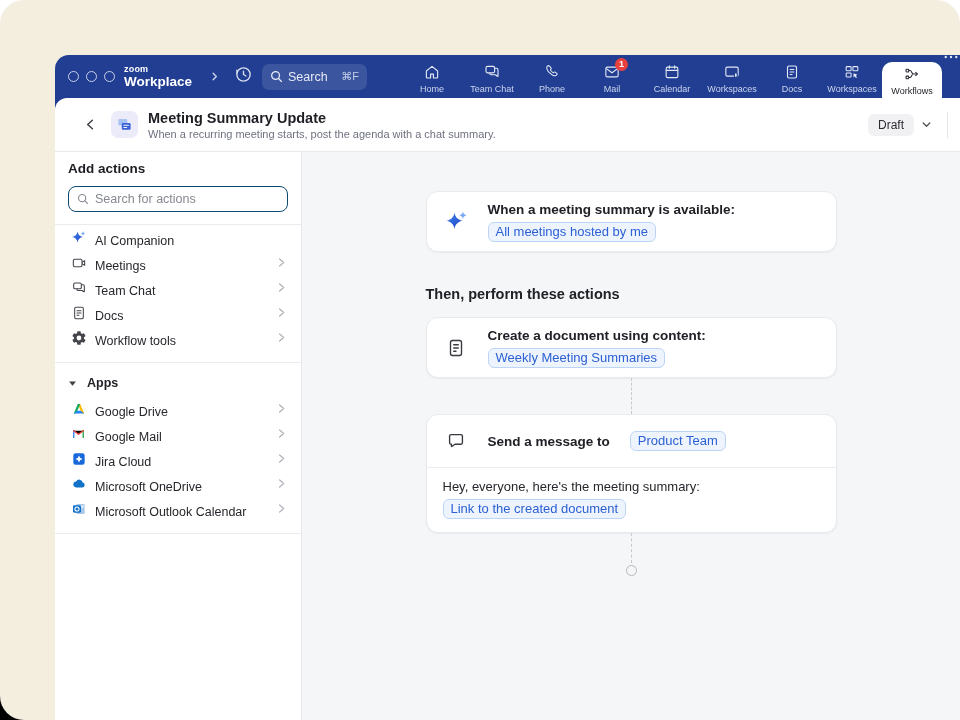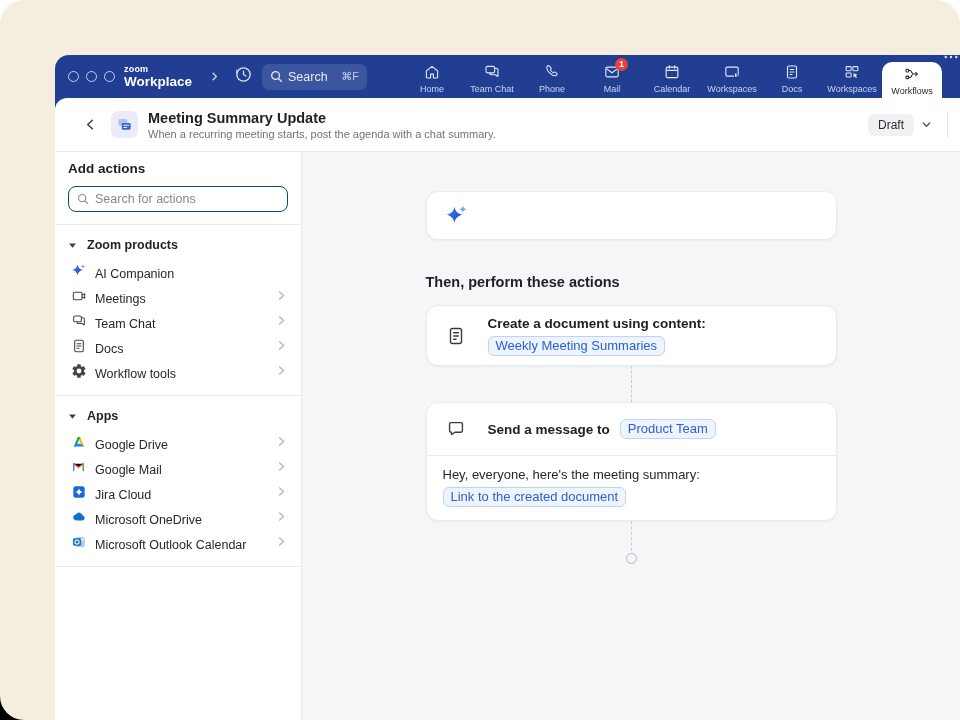--- a/index.html
+++ b/index.html
@@ -62,21 +62,21 @@
   
   .content { flex:1; background:#f5f6f8; overflow:hidden; padding-top:27px; }
   .canvas { width:411px; margin:0 auto; }
   .c-heading { font-size:14.5px; font-weight:700; color:#212227; line-height:18px; }
   .card { background:#fff; border:1px solid #e9eaed; border-radius:12px; box-shadow:0 1px 2px rgba(16,24,40,.05); }
   .card-row { display:flex; align-items:center; padding:9px 16px; }
   .card-ico { width:26px; flex:0 0 26px; display:flex; align-items:center; justify-content:center; margin-right:19px; color:#3a3b41; }
   .card-title { font-size:13.5px; font-weight:700; color:#202127; line-height:17px; }
   .chip { display:inline-block; font-size:13px; color:#2c60d4; background:#eef4fd; border:1px solid #bcd5f6; border-radius:6px; padding:1px 7px 2px; line-height:15px; }
   .chip-mt { margin-top:4px; }
-  .inline-row { display:flex; align-items:center; gap:10px; }
+  .inline-row { display:flex; align-items:center; gap:20px; }
   .card-divider { height:1px; background:#ebecef; }
   .msg-body { padding:11px 16px 13px; }
   .msg-text { font-size:13px; color:#26272c; line-height:16px; }
   .connector { width:1px; border-left:1px dashed #c7c9ce; margin:0 auto; }
   .end-circle { width:11px; height:11px; border-radius:50%; border:1.5px solid #b6b8bd; margin:2px auto 0; }
   .mt12 { margin-top:12px; } .mt14 { margin-top:14px; } .mt33 { margin-top:33px; }
   .h36 { height:36px; } .h30 { height:30px; }
 </style>
 </head>
 <body>
@@ -250,28 +250,20 @@
           <div class="sb-search">
             <svg width="12" height="12" viewBox="0 0 14 14" fill="none">
                 <circle cx="6" cy="6" r="4.2" stroke="#85888f" stroke-width="1.3"></circle>
                 <path d="M9.2 9.2L12.2 12.2" stroke="#85888f" stroke-width="1.3" stroke-linecap="round"></path>
               </svg>
             <span class="ph">Search for actions</span>
           </div>
         </div>
         <div class="sb-div"></div>
         <div id="sb-sections">
-            <div class="sb-section-h">
-              <span style="display:flex">
-                <svg width="9" height="9" viewBox="0 0 10 10">
-                  <polygon points="1.2,2.8 8.8,2.8 5,7.6" fill="#3f4045"></polygon>
-                </svg>
-              </span>
-              <span class="lbl">Zoom products</span>
-            </div>
             <div class="sb-row">
               <span class="ico">
                 <svg width="17" height="17" viewBox="0 0 24 24">
                   <defs>
                     <linearGradient id="spk2" x1="0" y1="0" x2="1" y2="1">
                       <stop offset="0" stop-color="#4585f0"></stop>
                       <stop offset="1" stop-color="#1a43c4"></stop>
                     </linearGradient>
                   </defs>
                   <path d="M10.6 3.6c.66 4.35 3.3 6.98 7.65 7.65-4.35.66-6.99 3.3-7.65 7.65-.66-4.35-3.3-6.99-7.65-7.65 4.35-.67 6.99-3.3 7.65-7.65z" fill="url(#spk2)"></path>
@@ -432,20 +424,24 @@
                     <defs>
                       <linearGradient id="spk" x1="0" y1="0" x2="1" y2="1">
                         <stop offset="0" stop-color="#4585f0"></stop>
                         <stop offset="1" stop-color="#1a43c4"></stop>
                       </linearGradient>
                     </defs>
                     <path d="M10.6 3.6c.66 4.35 3.3 6.98 7.65 7.65-4.35.66-6.99 3.3-7.65 7.65-.66-4.35-3.3-6.99-7.65-7.65 4.35-.67 6.99-3.3 7.65-7.65z" fill="url(#spk)"></path>
                     <path d="M18.4 2.8c.3 1.96 1.49 3.15 3.45 3.45-1.96.3-3.15 1.49-3.45 3.45-.3-1.96-1.49-3.15-3.45-3.45 1.96-.3 3.15-1.49 3.45-3.45z" fill="#79a8f5"></path>
                   </svg>
               </div>
+              <div>
+                <div class="card-title">When a meeting summary is available:</div>
+                <span class="chip chip-mt">All meetings hosted by me</span>
+              </div>
             </div>
           </div>
 
           <div class="c-heading mt33">Then, perform these actions</div>
 
           <div class="card mt14">
             <div class="card-row">
               <div class="card-ico">
                 <svg width="22" height="22" viewBox="0 0 24 24" fill="none">
                     <rect x="6" y="3.8" width="12" height="16.4" rx="2.2" stroke="#3a3b41" stroke-width="1.5"></rect>

